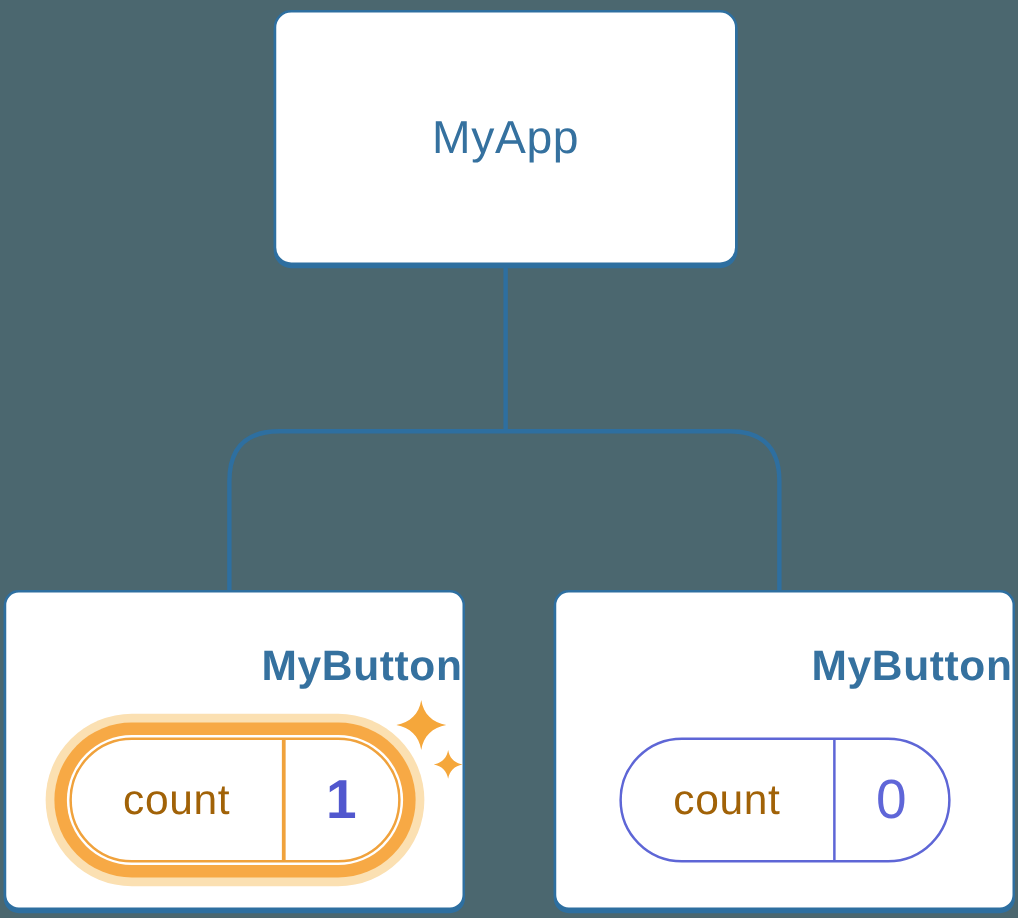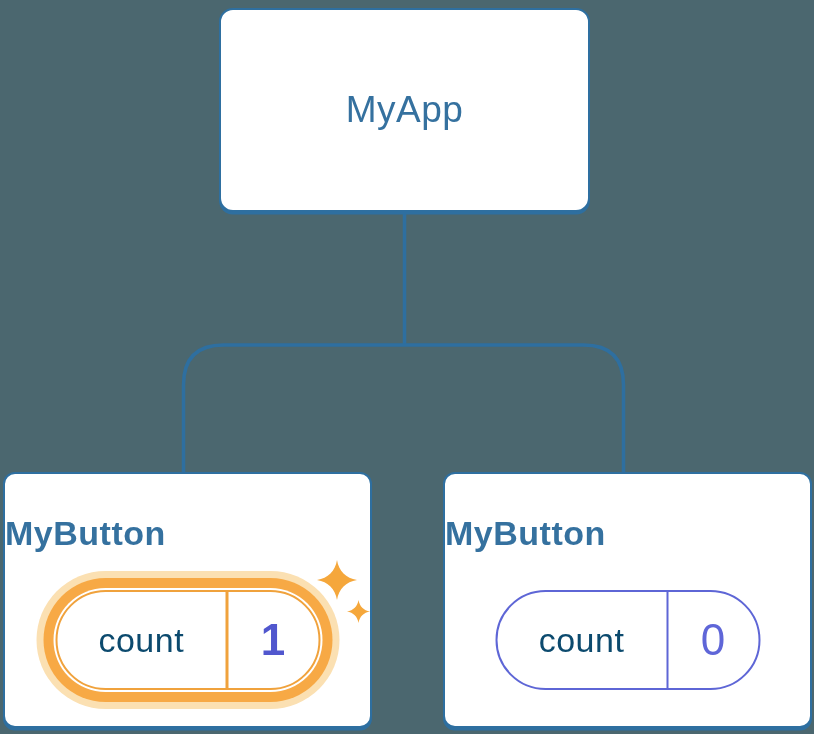--- a/index.html
+++ b/index.html
@@ -45,21 +45,21 @@
     top: 472px;
     width: 369px; height: 256px;
     border-radius: 12px;
   }
   .child-card.left  { left: 3px; }
   .child-card.right { left: 443px; }
   .child-label {
     position: absolute;
     top: 40px; left: 0;
     width: 100%;
-    text-align: left;
+    text-align: right;
     font-size: 34px;
     font-weight: 700;
     color: #35719F;
     letter-spacing: 0.5px;
   }
   .pill {
     position: absolute;
     left: 50%; top: 116px;
     transform: translateX(-50%);
     width: 265px; height: 100px;
@@ -79,21 +79,21 @@
       0 0 0 2px #FFFFFF,
       0 0 0 12px #F7A945,
       0 0 0 19px #FBE0B2;
   }
   .pill-key {
     flex: 1;
     display: flex;
     align-items: center;
     justify-content: center;
     font-size: 34px;
-    color: #0c4a6e;
+    color: #a16207;
     letter-spacing: 0.5px;
   }
   .pill-divider { width: 2.5px; }
   .pill.plain .pill-divider { background: #5E66D6; width: 2px; }
   .pill.highlighted .pill-divider { background: #F0A23C; }
   .pill-value {
     width: 90px;
     display: flex;
     align-items: center;
     justify-content: center;

